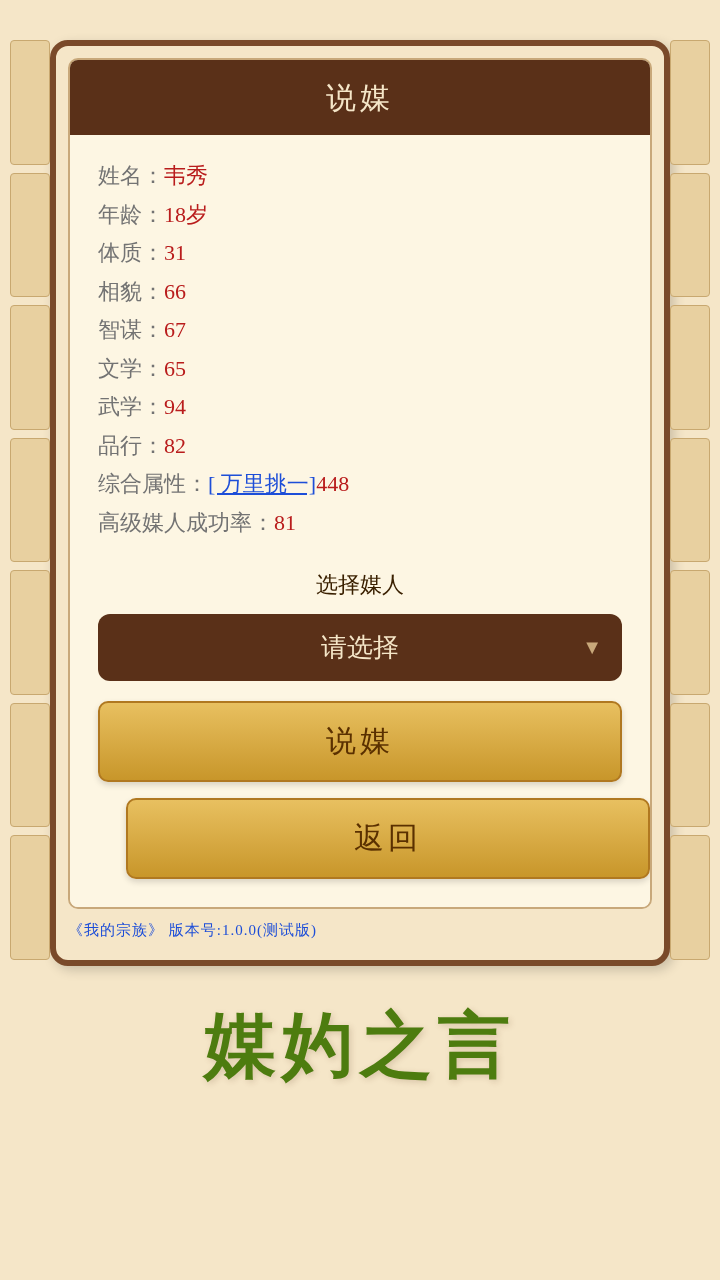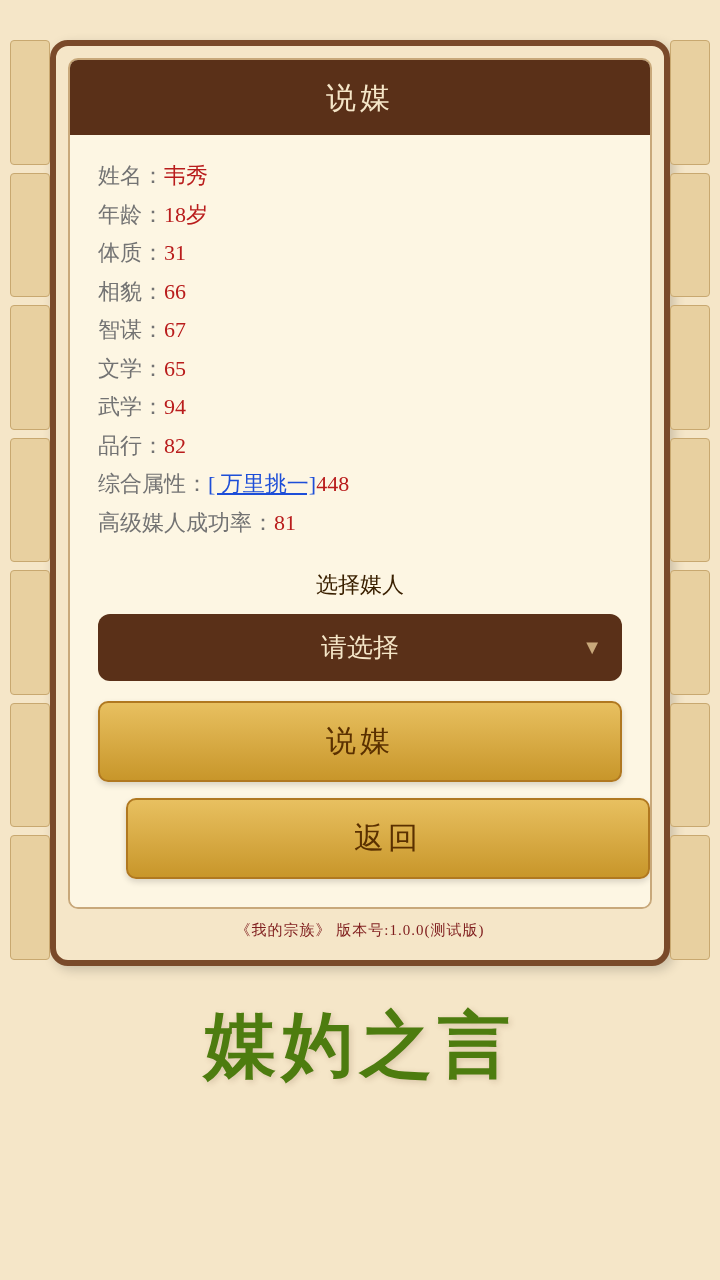--- a/index.html
+++ b/index.html
@@ -123,24 +123,24 @@
       letter-spacing: 4px;
       box-shadow: 0 3px 6px rgba(0,0,0,0.15);
     }
 
     .btn-primary:last-child {
       margin-bottom: 0;
       margin-left: 28px;
     }
 
     .version-bar {
-      text-align: center;
+      text-align: left;
       padding: 12px 0 8px 0;
       font-size: 15px;
-      color: #7f1d1d;
+      color: #1d4ed8;
       font-family: 'SimSun', 'STSong', serif;
       letter-spacing: 1px;
     }
 
     .bottom-title {
       margin-top: 32px;
       font-size: 72px;
       color: #4d7c0f;
       font-family: 'STKaiti', 'KaiTi', 'SimSun', serif;
       font-weight: bold;

